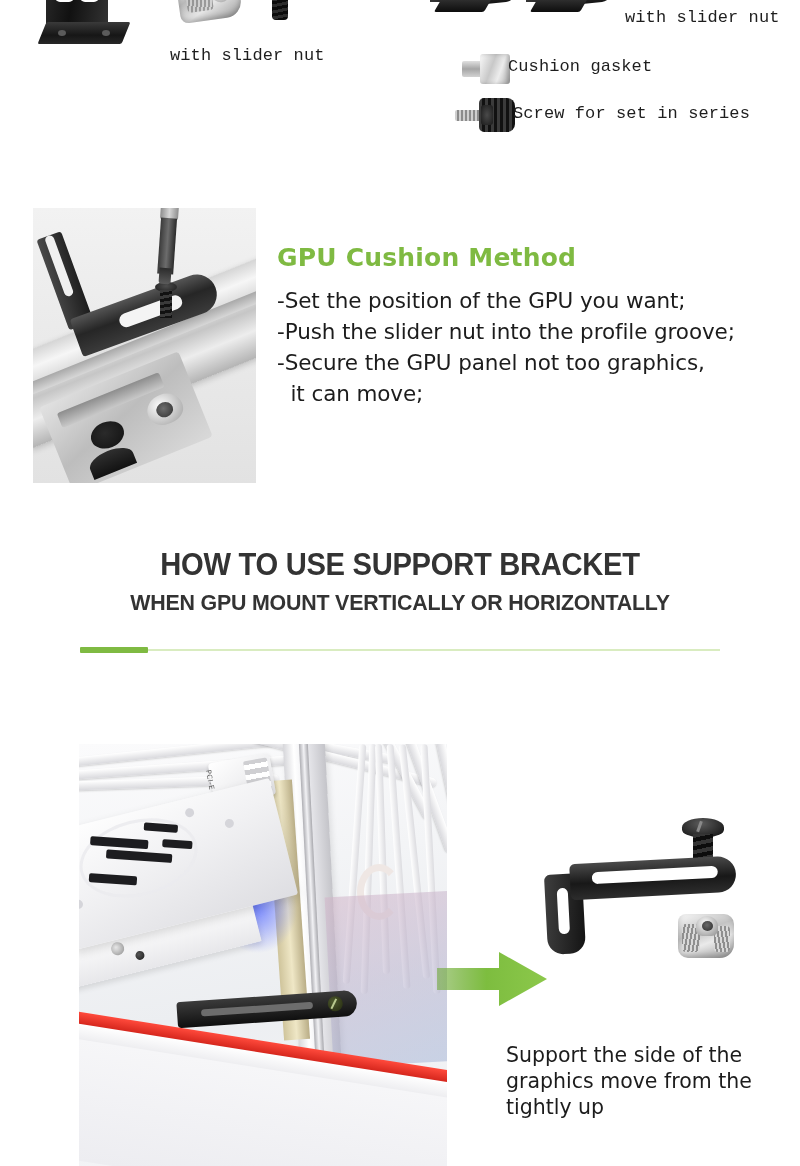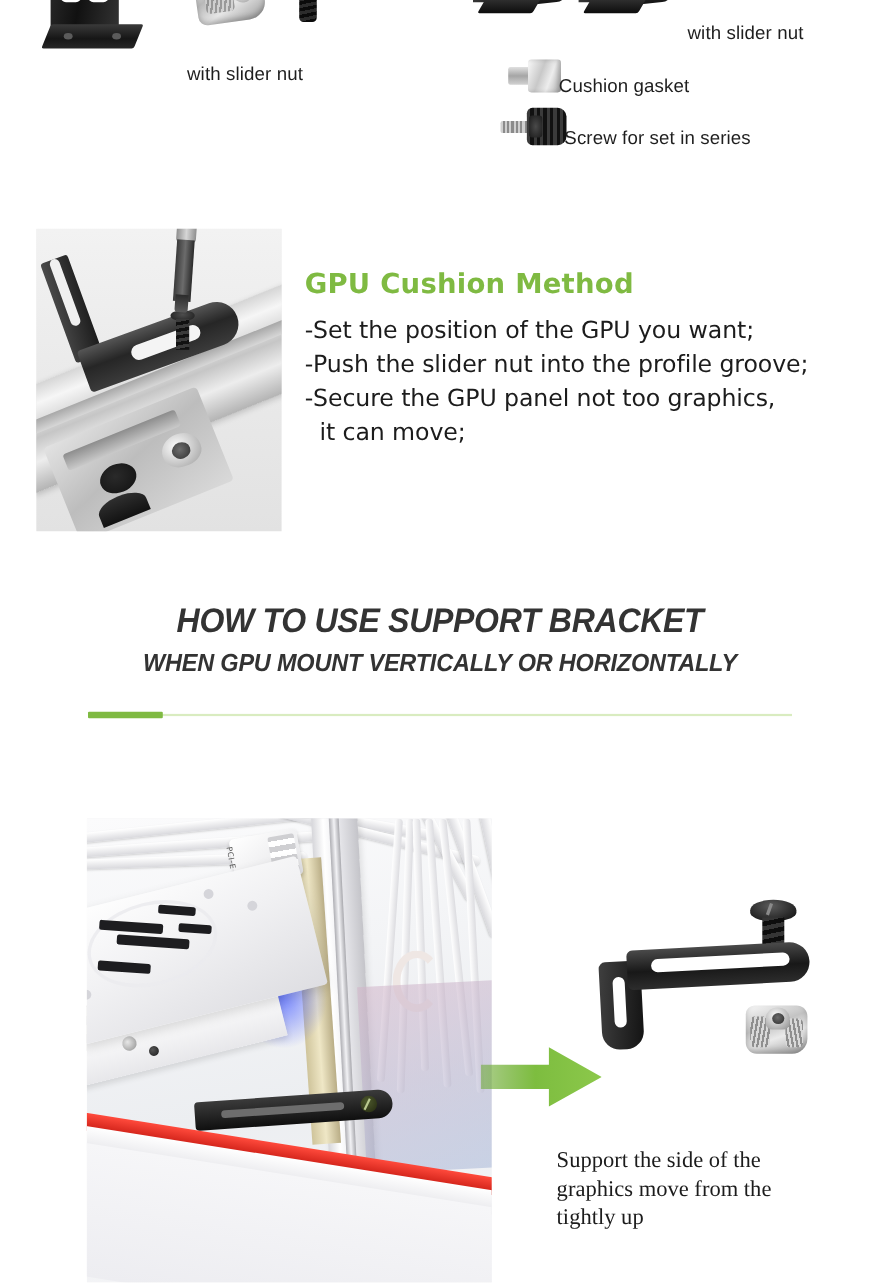--- a/index.html
+++ b/index.html
@@ -20,24 +20,23 @@
     background: #ffffff;
   }
 
   
   .parts-section { position: absolute; left: 0; top: 0; width: 800px; height: 180px; }
 
   .part-label {
     position: absolute;
     font-size: 17px;
     color: #1e1e1e;
-    font-family: Liberation Sans, sans-serif;
+    font-family: Liberation Mono, monospace;
     white-space: nowrap;
     letter-spacing: 0.1px;
-    margin-top: 12px;
   }
 
   
   .lbracket-tl {
     position: absolute;
     left: 46px; top: -40px;
     width: 80px; height: 90px;
   }
   .lbracket-tl .vert {
     position: absolute; left: 0; top: 0; width: 62px; height: 68px;
@@ -252,21 +251,21 @@
     font-family: "DejaVu Sans", "Liberation Sans", sans-serif;
   }
   .fixing-list { list-style: none; }
   .fixing-list li {
     font-size: 21.5px; color: #1c1c1c; line-height: 1.44;
     white-space: pre; letter-spacing: -0.1px;
     font-family: "DejaVu Sans", "Liberation Sans", sans-serif;
   }
 
   
-  .heading-block { position: absolute; left: 0; top: 548px; width: 800px; text-align: center; font-style: italic; }
+  .heading-block { position: absolute; left: 0; top: 548px; width: 800px; text-align: center; }
   .heading-main {
     font-size: 31px; font-weight: bold; color: #333333;
     letter-spacing: -0.3px; line-height: 1.1;
     font-family: "Liberation Sans", "DejaVu Sans", sans-serif;
     transform: scaleX(.94); transform-origin: center;
   }
   .heading-sub {
     font-size: 22.5px; font-weight: bold; color: #333333;
     letter-spacing: -0.2px; margin-top: 9px; line-height: 1.1;
     font-family: "Liberation Sans", "DejaVu Sans", sans-serif;
@@ -517,21 +516,21 @@
   .illu-nut .bore {
     position:absolute; left:24px; top:7px; width:11px; height:10px;
     background: radial-gradient(circle at 45% 40%,#6a6a6a,#2b2b2b); border-radius:50%;
   }
 
   .support-caption {
     position: absolute; left: 506px; top: 1042px; width: 280px;
     font-size: 20.5px; color: #1c1c1c; line-height: 1.28;
     font-family: "DejaVu Sans", "Liberation Sans", sans-serif;
   }
-  .support-caption div { white-space: nowrap; font-family: Liberation Serif, serif; }
+  .support-caption div { white-space: nowrap; }
 </style>
 </head>
 <body>
 
 <div class="page">
 
   <div class="parts-section">
 
     <div class="lbracket-tl">
       <div class="vert">

